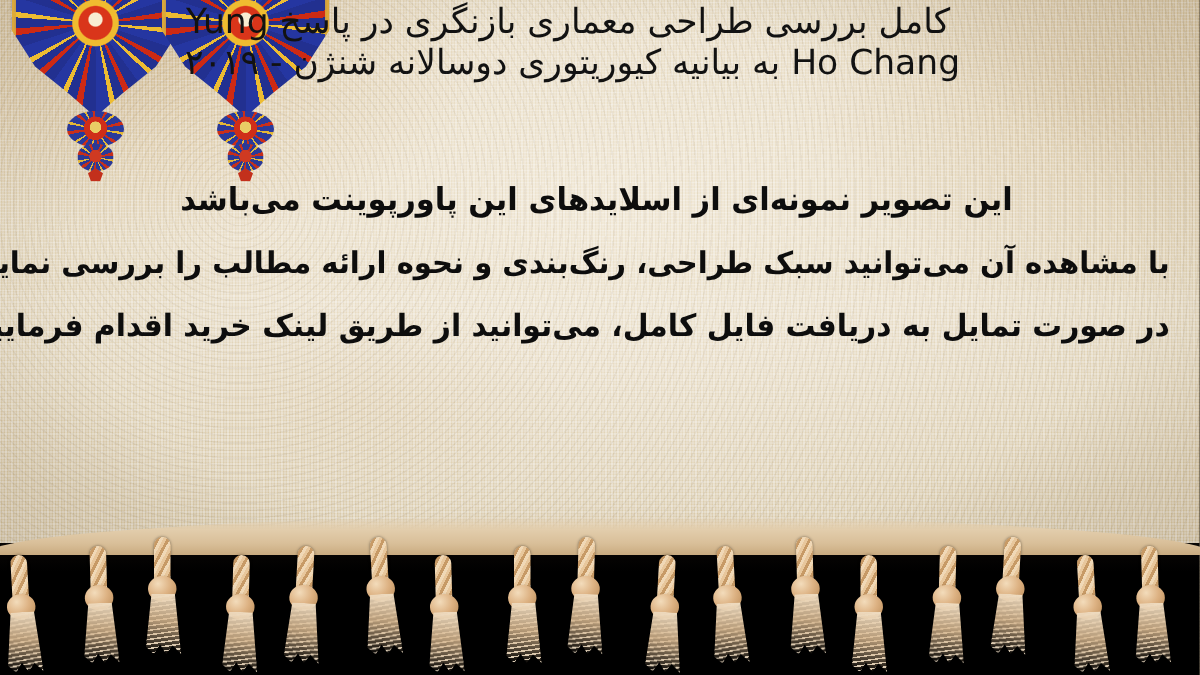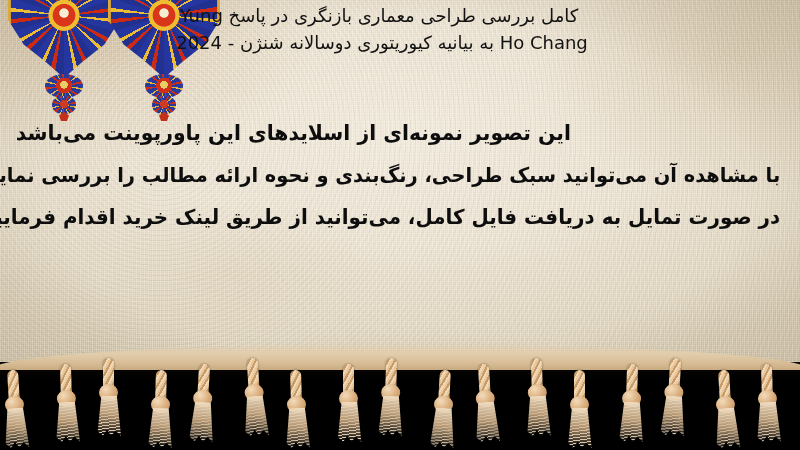--- a/index.html
+++ b/index.html
@@ -203,35 +203,35 @@
   }
   .title-block {
     position: absolute;
     top: 2px;
     left: 0; right: 6px;
     text-align: center;
     direction: rtl;
   }
   .title-line {
     font-family: "DejaVu Sans", "Liberation Sans", sans-serif;
-    font-size: 18px;
+    font-size: 23px;
     line-height: 27px;
     color: #121212;
     white-space: nowrap;
     font-weight: 400;
   }
   .title-line.l1 { padding-right: 36px; }
   .title-line.l2 { padding-right: 30px; }
   .title-line.l3 { padding-right: 10px; }
 
   .body-block {
     position: absolute;
     top: 112px;
     left: 4px; right: 8px;
-    text-align: left;
+    text-align: center;
     direction: rtl;
   }
   .body-line {
     font-family: "DejaVu Sans", "Liberation Sans", sans-serif;
     font-weight: bold;
     font-size: 21px;
     line-height: 42px;
     color: #0d0d0d;
     white-space: nowrap;
     letter-spacing: -0.2px;
@@ -263,21 +263,21 @@
     <div class="medallion-border"></div>
     <div class="drop-a"></div>
     <div class="drop-b"></div>
     <div class="drop-c"></div>
   </div>
 
   <div class="text-layer">
 
     <div class="title-block">
       <div class="title-line l1">کامل بررسی طراحی معماری بازنگری در پاسخ Yung</div>
-      <div class="title-line l2">Ho Chang به بیانیه کیوریتوری دوسالانه شنژن - 2024</div>
+      <div class="title-line l2">Ho Chang به بیانیه کیوریتوری دوسالانه شنژن - ۲۰۱۹</div>
     </div>
 
     <div class="body-block">
       <div class="body-line b1">این تصویر نمونه‌ای از اسلایدهای این پاورپوینت می‌باشد</div>
       <div class="body-line b2">با مشاهده آن می‌توانید سبک طراحی، رنگ‌بندی و نحوه ارائه مطالب را بررسی نمایید</div>
       <div class="body-line b3">در صورت تمایل به دریافت فایل کامل، می‌توانید از طریق لینک خرید اقدام فرمایید</div>
     </div>
 
   </div>
 

